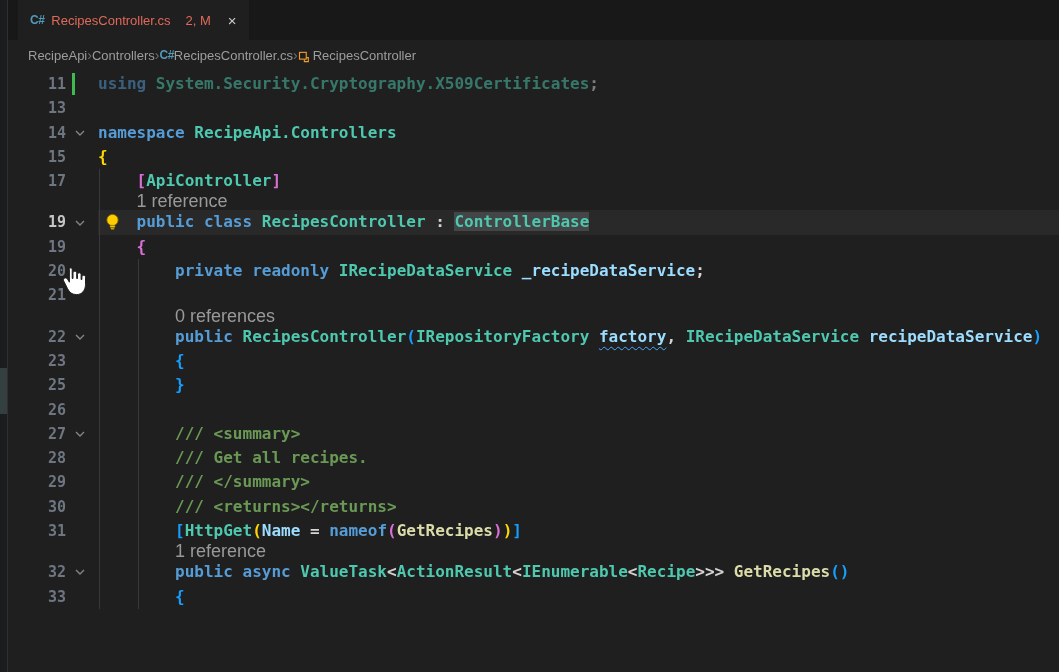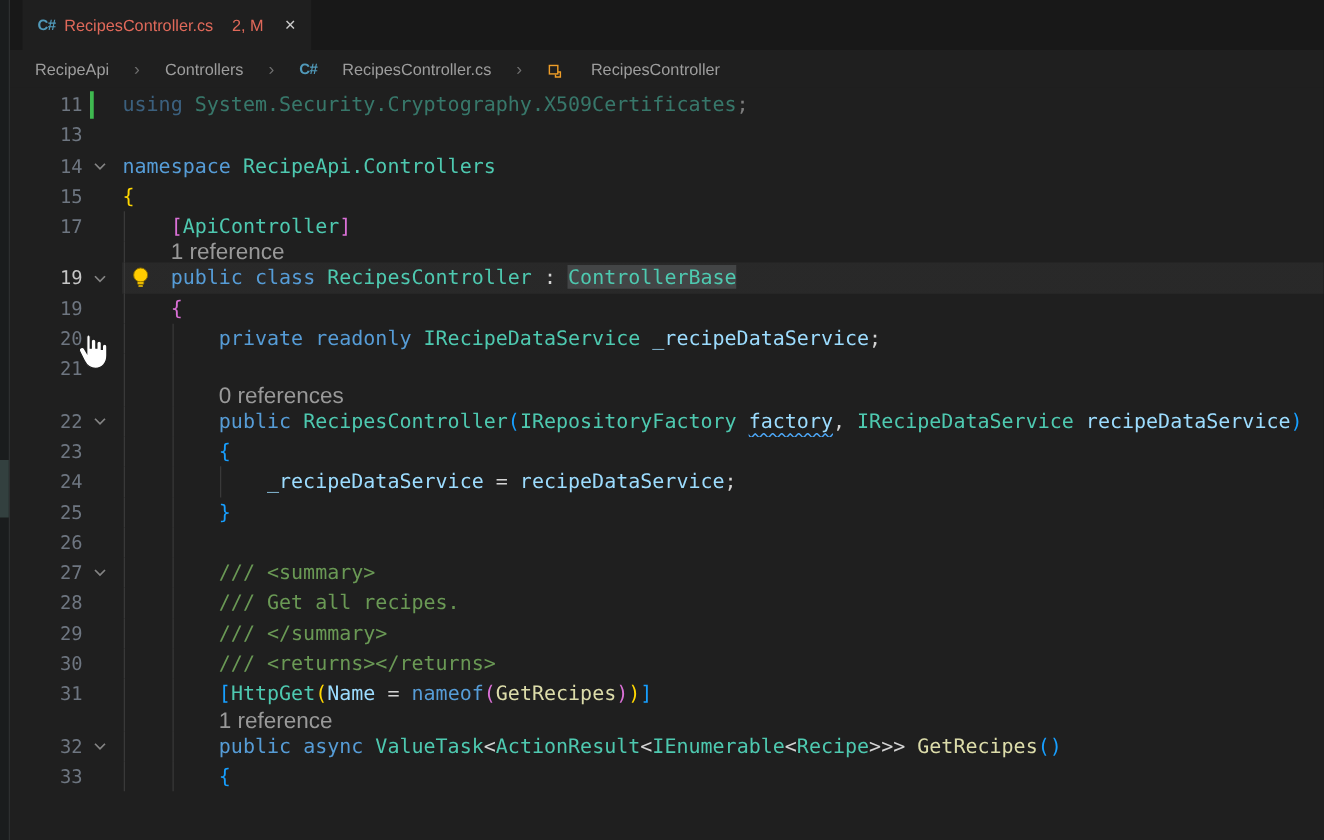--- a/index.html
+++ b/index.html
@@ -16,31 +16,31 @@
 
   
   .tabbar { height:40px; background:#181818; display:flex; align-items:stretch; padding-left:10px; }
   .tab { display:flex; align-items:center; gap:7px; padding:0 12px; background:#1f1f1f; cursor:pointer; }
   .tab-title, .tab-badge { font-size:13px; color:var(--c-tab_error,#e0695a); }
   .tab-badge { margin-left:8px; }
   .tab-close { margin-left:10px; color:#cccccc; font-size:15px; line-height:1; cursor:pointer; }
   .csicon { color:#519aba; font-weight:700; font-size:12px; letter-spacing:-0.5px; }
 
   
-  .breadcrumbs { height:30px; display:flex; align-items:center; gap:20px; padding-left:20px;
+  .breadcrumbs { height:30px; display:flex; align-items:center; gap:0; padding-left:20px;
                  background:#1f1f1f; font-size:13px; color:#9d9d9d; }
   .bc-item { cursor:pointer; }
   .bc-sep { color:#6f6f6f; font-size:14px; }
   .classicon { display:inline-flex; transform:translateY(1px); }
 
   
   .editor { position:absolute; top:70px; left:0; right:0; bottom:0; background:#1f1f1f; padding-top:2px; }
   .row { display:flex; position:relative; }
   .row.code { height:24.3px; line-height:24.3px;
-              font-family:"DejaVu Sans Mono", monospace; font-size:16px; }
+              font-family:"DejaVu Sans Mono", monospace; font-size:16px;font-weight:bold; }
   .row.lens { height:17px; line-height:17px; }
   .row.current { background:linear-gradient(to right, transparent 0 90px, rgba(255,255,255,0.045) 90px); }
   .gutter { flex:0 0 90px; display:flex; position:relative; }
   .num { flex:0 0 58px; text-align:right; color:#6e7681;
          font-family:"DejaVu Sans Mono", monospace; font-size:15px; }
   .current .num { color:#c6c6c6; }
   .fold { flex:0 0 28px; display:flex; align-items:center; justify-content:center; cursor:pointer; }
   .changebar { position:absolute; left:64px; top:1px; bottom:1px; width:3px;
                background:var(--c-git_modified,#3fb950); }
   .content { flex:1; position:relative; white-space:pre; color:var(--c-pun,#d4d4d4); cursor:text; }
@@ -208,27 +208,20 @@
         </div>
         <div class="row code">
           <span class="gutter">
             <span class="num">23</span>
             <span class="fold"></span>
           </span>
           <span class="content"><span class="guide" style="left:1.0px"></span><span class="guide" style="left:39.5px"></span><span class="tok pun">        </span><span class="tok b3">{</span></span>
         </div>
         <div class="row code">
           <span class="gutter">
-            <span class="num">24</span>
-            <span class="fold"></span>
-          </span>
-          <span class="content"><span class="guide" style="left:1.0px"></span><span class="guide" style="left:39.5px"></span><span class="guide" style="left:78.0px"></span><span class="tok pun">            </span><span class="tok var">_recipeDataService</span><span class="tok pun"> = </span><span class="tok var">recipeDataService</span><span class="tok pun">;</span></span>
-        </div>
-        <div class="row code">
-          <span class="gutter">
             <span class="num">25</span>
             <span class="fold"></span>
           </span>
           <span class="content"><span class="guide" style="left:1.0px"></span><span class="guide" style="left:39.5px"></span><span class="tok pun">        </span><span class="tok b3">}</span></span>
         </div>
         <div class="row code">
           <span class="gutter">
             <span class="num">26</span>
             <span class="fold"></span>
           </span>

